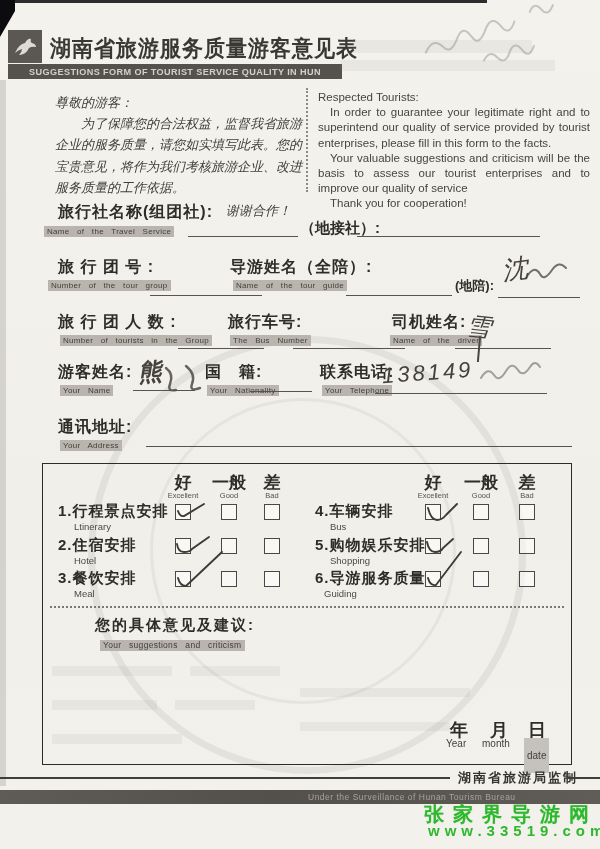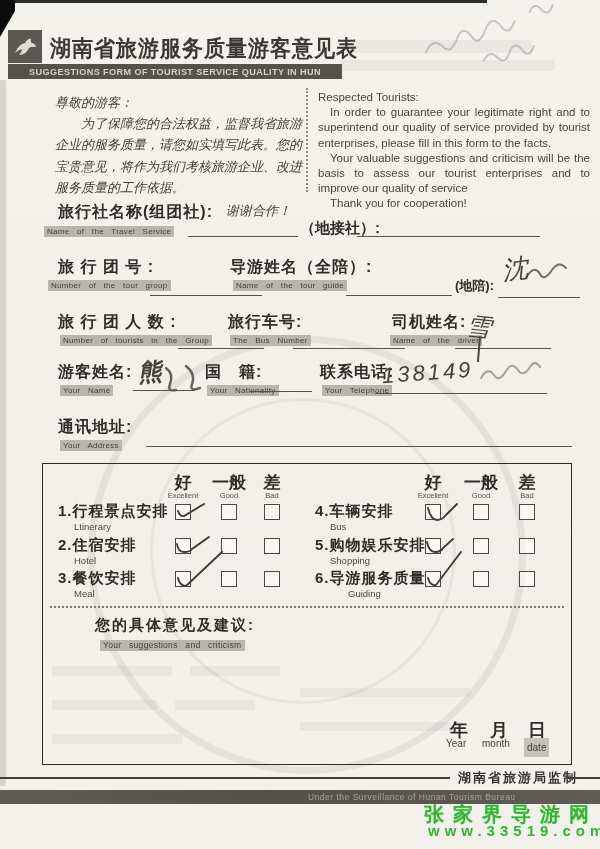--- a/index.html
+++ b/index.html
@@ -214,21 +214,21 @@
   <div class="abs item" style="left:315px;top:536px;">5.购物娱乐安排</div>
   <div class="abs itemen" style="left:330px;top:555px;">Shopping</div>
   <div class="abs cbox" style="left:425px;top:538px;"></div>
   <div class="abs cbox" style="left:473px;top:538px;"></div>
   <div class="abs cbox" style="left:519px;top:538px;"></div>
   <svg class="abs check" style="left:424px;top:536px;" width="32" height="20" viewBox="0 0 32 20">
     <path d="M3 6 q2 10 8 10 q6 0 8 -4 L29 3" fill="none" stroke="#3e3b36" stroke-width="1.9" stroke-linecap="round"></path>
   </svg>
 
   <div class="abs item" style="left:315px;top:569px;">6.导游服务质量</div>
-  <div class="abs itemen" style="left:348px;top:588px;">Guiding</div>
+  <div class="abs itemen" style="left:324px;top:588px;">Guiding</div>
   <div class="abs cbox" style="left:425px;top:571px;"></div>
   <div class="abs cbox" style="left:473px;top:571px;"></div>
   <div class="abs cbox" style="left:519px;top:571px;"></div>
   <svg class="abs check" style="left:424px;top:548px;" width="40" height="40" viewBox="0 0 40 40">
     <path d="M4 30 q2 8 8 7 L37 4" fill="none" stroke="#3e3b36" stroke-width="1.9" stroke-linecap="round"></path>
   </svg>
 
   <div class="abs hdots" style="left:50px;top:606px;width:514px;"></div>
 
   <div class="abs sugg" style="left:95px;top:616px;">您的具体意见及建议:</div>
@@ -240,21 +240,21 @@
   <div class="abs ghostbar" style="left:175px;top:700px;width:80px;height:10px;"></div>
   <div class="abs ghostbar" style="left:52px;top:734px;width:130px;height:10px;"></div>
   <div class="abs ghostbar" style="left:300px;top:688px;width:170px;height:9px;"></div>
   <div class="abs ghostbar" style="left:300px;top:722px;width:150px;height:9px;"></div>
 
   <div class="abs dzh" style="left:450px;top:718px;">年</div>
   <div class="abs den" style="left:446px;top:738px;">Year</div>
   <div class="abs dzh" style="left:490px;top:718px;">月</div>
   <div class="abs den" style="left:482px;top:738px;">month</div>
   <div class="abs dzh" style="left:528px;top:718px;">日</div>
-  <div class="abs den" style="left:524px;top:738px;background:#c5c2bb;padding:4px 3px;">date</div>
+  <div class="abs den" style="left:524px;top:738px;background:#c5c2bb;padding:12px 3px;">date</div>
 
   <div class="abs hline" style="left:0;top:777px;width:450px;"></div>
   <div class="abs producer" style="left:458px;top:769px;">湖南省旅游局监制</div>
   <div class="abs hline" style="left:567px;top:777px;width:33px;"></div>
 
   <div class="abs darkband"></div>
   <div class="abs surv" style="left:308px;top:792px;">Under the Surveillance of Hunan Tourism Bureau</div>
 
   <div class="abs sitename" style="left:424px;top:801px;color:#2eb82e;">张家界导游网</div>
   <div class="abs siteurl" style="left:428px;top:822px;color:#2eb82e;">www.33519.com</div>

